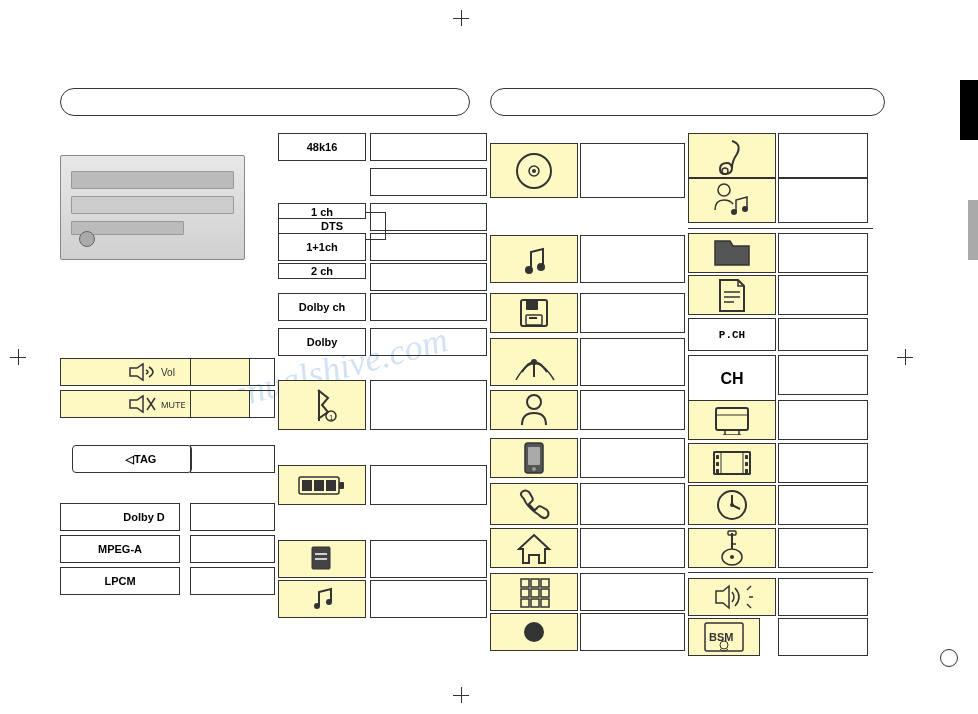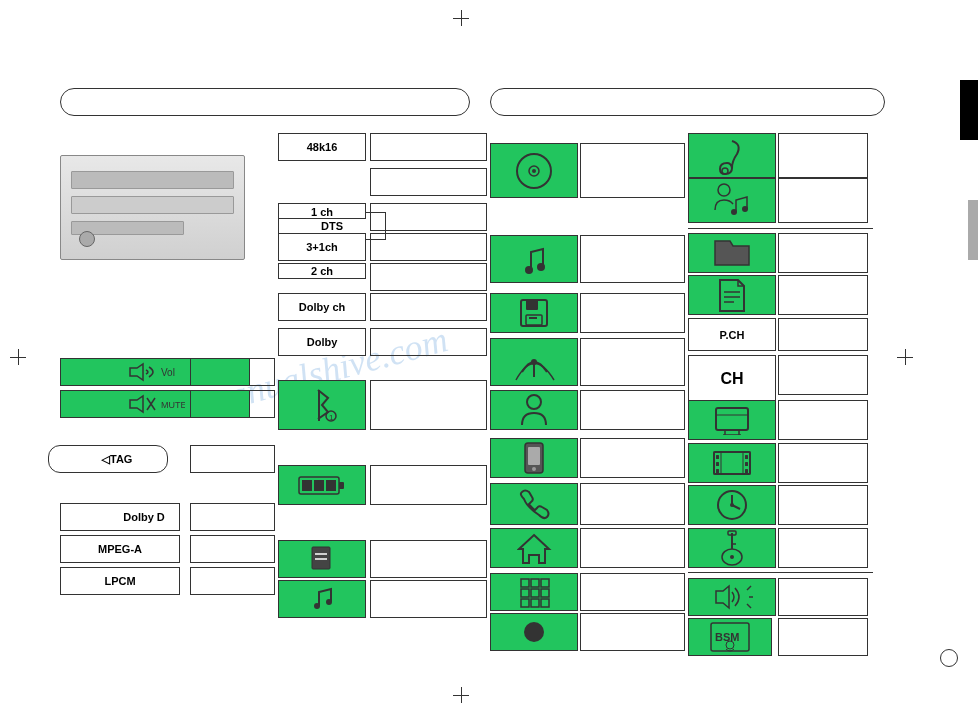--- a/index.html
+++ b/index.html
@@ -75,21 +75,21 @@
       border-radius: 50%;
     }
 
     
     .icon-cell {
       position: absolute;
       border: 1px solid #333;
       display: flex;
       align-items: center;
       justify-content: center;
-      background: #22c55e;
+      background: #fef9c3;
     }
 
     
     .label-cell {
       position: absolute;
       border: 1px solid #333;
       display: flex;
       align-items: center;
       justify-content: center;
       background: #fff;
@@ -193,21 +193,21 @@
 
 <div class="label-cell" style="left:278px;top:168px;width:108px;height:28px;margin-top:44px;">
   <span>DTS</span>
 </div>
 
 <div class="label-cell" style="left:278px;top:203px;width:88px;height:16px;align-items:flex-end;">
   <span>1 ch</span>
 </div>
 
 <div class="label-cell" style="left:278px;top:233px;width:88px;height:28px;">
-  <span>3+1ch</span>
+  <span>1+1ch</span>
 </div>
 
 <div class="label-cell" style="left:278px;top:263px;width:88px;height:16px;">
   <span>2 ch</span>
 </div>
 
 <div class="label-cell" style="left:278px;top:293px;width:88px;height:28px;">
   <span>Dolby ch</span>
 </div>
 
@@ -237,21 +237,21 @@
 
 <div class="icon-cell" style="left:60px;top:390px;width:190px;height:28px;">
   <svg width="60" height="20" viewBox="0 0 60 20">
     <polygon points="5,6 12,6 18,2 18,18 12,14 5,14" fill="none" stroke="#333" stroke-width="1.5"></polygon>
     <line x1="22" y1="4" x2="30" y2="16" stroke="#333" stroke-width="1.5"></line>
     <line x1="30" y1="4" x2="22" y2="16" stroke="#333" stroke-width="1.5"></line>
     <text x="36" y="14" font-size="9" fill="#333" font-family="Arial">MUTE</text>
   </svg>
 </div>
 
-<div class="label-cell" style="left:48px;top:445px;width:120px;height:28px;border-radius:12px;padding-left:18px;">
+<div class="label-cell" style="left:72px;top:445px;width:120px;height:28px;border-radius:4px;padding-left:18px;">
   <span>◁TAG</span>
 </div>
 
 <div class="label-cell" style="left:60px;top:503px;width:120px;height:28px;padding-left:48px;">
   <span>Dolby D</span>
 </div>
 
 <div class="label-cell" style="left:60px;top:535px;width:120px;height:28px;">
   <span>MPEG-A</span>
 </div>
@@ -395,21 +395,21 @@
 <div class="icon-cell" style="left:688px;top:275px;width:88px;height:40px;">
   <svg width="32" height="35" viewBox="0 0 32 35">
     <path d="M4,2 L22,2 L28,8 L28,33 L4,33 Z" fill="none" stroke="#333" stroke-width="2"></path>
     <polyline points="22,2 22,8 28,8" fill="none" stroke="#333" stroke-width="1.5"></polyline>
     <line x1="8" y1="14" x2="24" y2="14" stroke="#333" stroke-width="1.5"></line>
     <line x1="8" y1="19" x2="24" y2="19" stroke="#333" stroke-width="1.5"></line>
     <line x1="8" y1="24" x2="18" y2="24" stroke="#333" stroke-width="1.5"></line>
   </svg>
 </div>
 
-<div class="label-cell" style="left:688px;top:318px;width:88px;height:33px;">
+<div class="label-cell" style="left:688px;top:318px;width:88px;height:33px;font-family:Liberation Mono, monospace;">
   <span>P.CH</span>
 </div>
 
 <div class="label-cell" style="left:688px;top:355px;width:88px;height:48px;font-size:16px;">
   <span>CH</span>
 </div>
 
 <div class="icon-cell" style="left:688px;top:400px;width:88px;height:40px;">
   <svg width="38" height="30" viewBox="0 0 38 30">
     <rect x="3" y="3" width="32" height="22" rx="2" fill="none" stroke="#333" stroke-width="2"></rect>
@@ -459,21 +459,21 @@
   <svg width="42" height="30" viewBox="0 0 42 30">
     <polygon points="5,9 12,9 18,4 18,26 12,21 5,21" fill="none" stroke="#333" stroke-width="1.5"></polygon>
     <path d="M21,10 Q25,15 21,20" fill="none" stroke="#333" stroke-width="1.5"></path>
     <path d="M24,6 Q32,15 24,24" fill="none" stroke="#333" stroke-width="1.5"></path>
     <line x1="36" y1="8" x2="40" y2="4" stroke="#333" stroke-width="1.5"></line>
     <line x1="38" y1="15" x2="42" y2="15" stroke="#333" stroke-width="1.5"></line>
     <line x1="36" y1="22" x2="40" y2="26" stroke="#333" stroke-width="1.5"></line>
   </svg>
 </div>
 
-<div class="icon-cell" style="left:688px;top:618px;width:84px;height:38px;">
+<div class="icon-cell" style="left:688px;top:618px;width:72px;height:38px;">
   <svg width="42" height="32" viewBox="0 0 42 32">
     <rect x="2" y="2" width="38" height="28" rx="2" fill="none" stroke="#333" stroke-width="1.5"></rect>
     <text x="6" y="20" font-size="11" fill="#333" font-family="Arial" font-weight="bold">BSM</text>
     <circle cx="21" cy="24" r="4" fill="none" stroke="#333" stroke-width="1"></circle>
     <path d="M17,28 Q21,32 25,28" fill="none" stroke="#333" stroke-width="1"></path>
   </svg>
 </div>
 
 <div class="small-circle" style="left:940px;top:649px;"></div>
 

